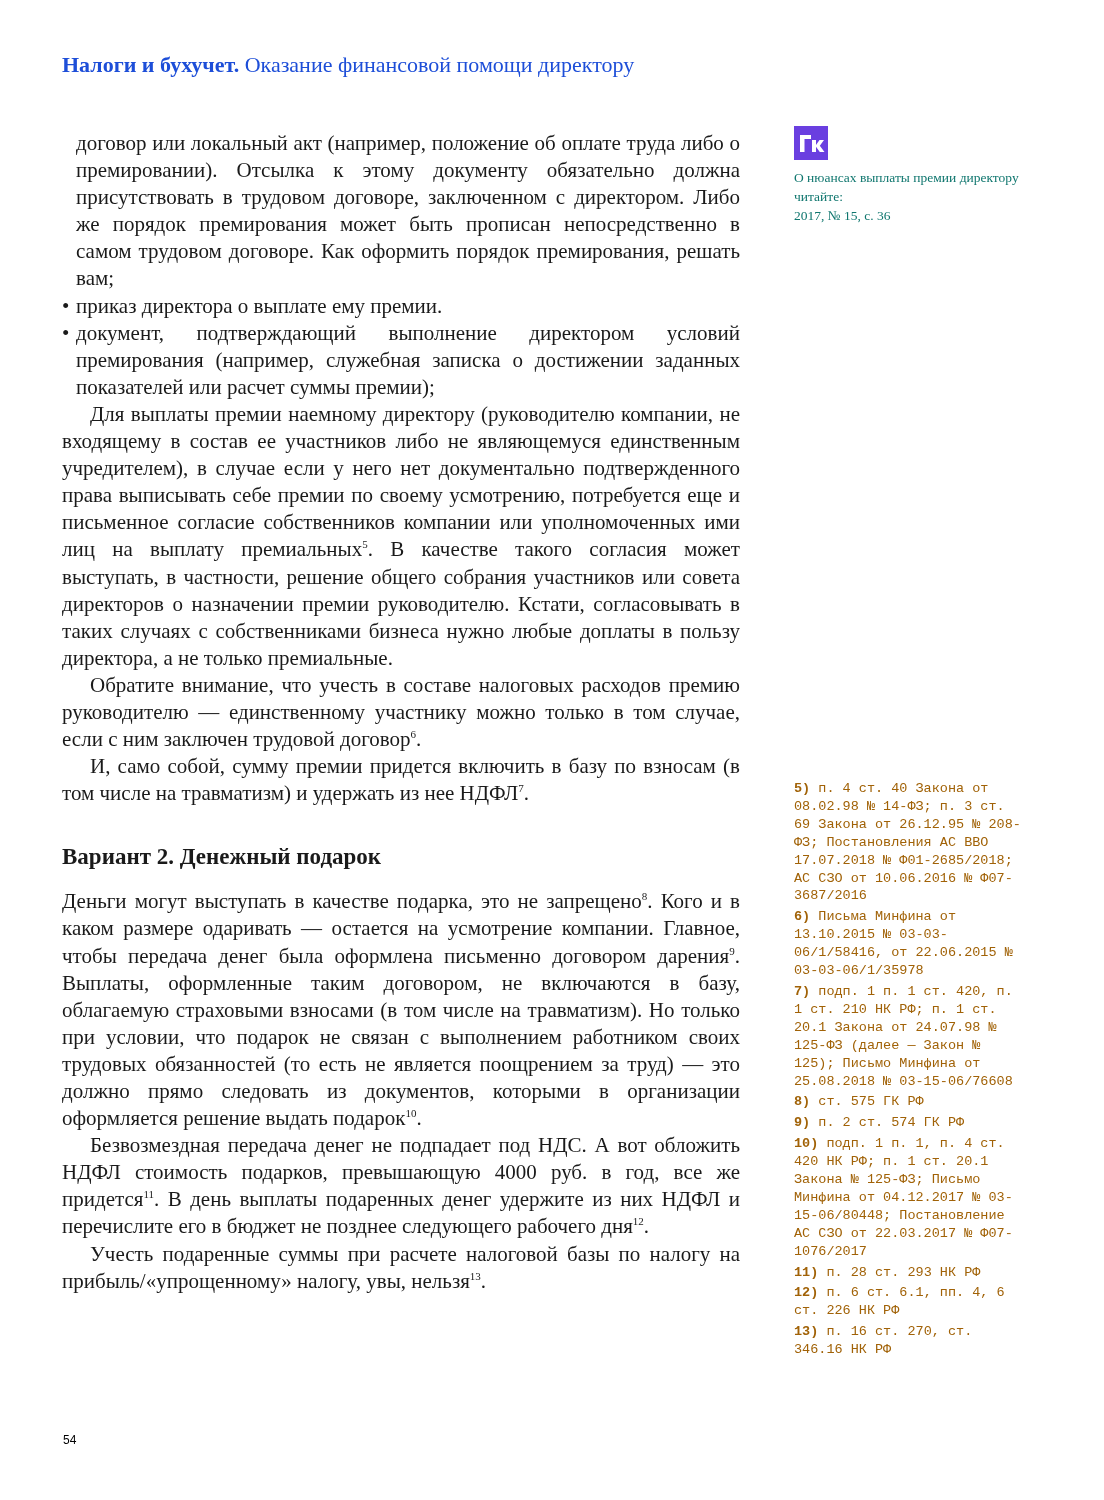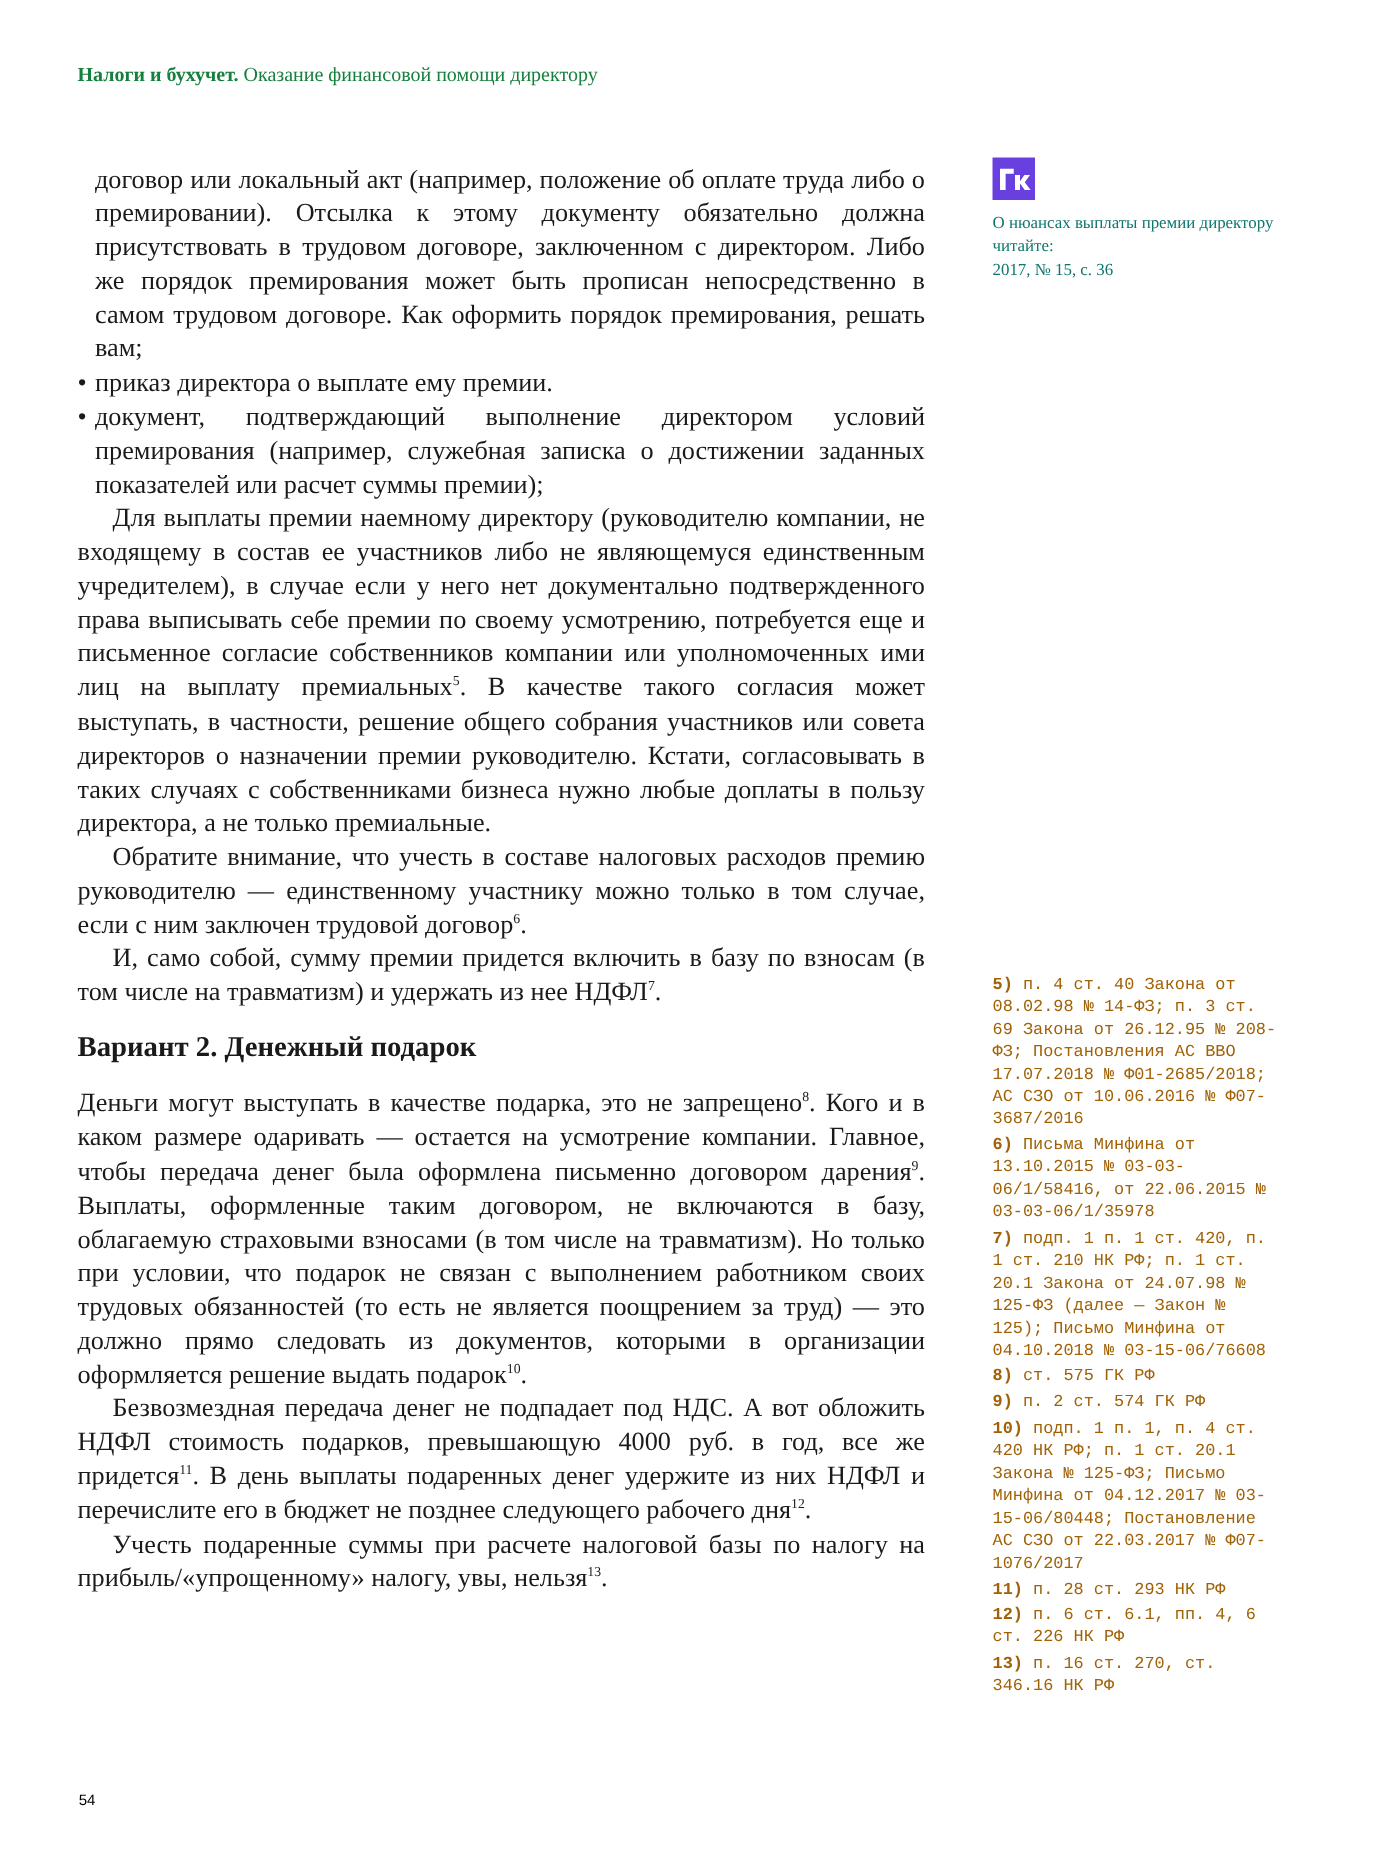--- a/index.html
+++ b/index.html
@@ -1,26 +1,26 @@
 <!DOCTYPE html>
 <html><head>
 <meta charset="utf-8">
 <style>
   html, body { margin: 0; padding: 0; background: #ffffff; }
   body { width: 1104px; height: 1500px; position: relative; overflow: hidden; color: #1a1a1a; }
-  .header { position: absolute; left: 62px; top: 52px; font-family: "Liberation Serif", serif; font-size: 16px; color: #15803d; white-space: nowrap; }
+  .header { position: absolute; left: 62px; top: 52px; font-family: "Liberation Serif", serif; font-size: 22px; color: #1d4ed8; white-space: nowrap; }
   .header .bold { font-weight: bold; }
   .main { position: absolute; left: 62px; top: 130px; width: 678px; font-family: "Liberation Serif", serif; font-size: 21px; line-height: 27.1px; color: #1a1a1a; }
   .main p { margin: 0; text-align: justify; }
   .main p.indent { text-indent: 28px; }
   .main p.cont { padding-left: 14px; }
   .main .bullet { position: relative; padding-left: 14px; margin: 0; text-align: justify; }
   .main .bullet::before { content: "•"; position: absolute; left: 0; top: 0; }
   .main sup { font-size: 11px; line-height: 0; vertical-align: 8px; }
-  .main h2 { margin: 16px 0 16px 0; font-family: "Liberation Serif", serif; font-size: 23px; font-weight: bold; line-height: 30px; }
+  .main h2 { margin: 35px 0 16px 0; font-family: "Liberation Serif", serif; font-size: 23px; font-weight: bold; line-height: 30px; }
   .side-ref { position: absolute; left: 794px; top: 126px; width: 230px; font-family: "Liberation Serif", serif; font-size: 13.5px; line-height: 19px; color: #0f766e; }
   .gk-logo { width: 34px; height: 34px; background: #6a3fe0; position: relative; margin-bottom: 8px; }
   .gk-logo svg { position: absolute; left: 0; top: 0; }
   .side-ref .src { font-weight: normal; }
   .footnotes { position: absolute; left: 794px; top: 780px; width: 230px; font-family: Liberation Mono, monospace; font-size: 13.5px; line-height: 17.9px; color: #a16207; }
   .footnotes .fn { margin: 0 0 3px 0; }
   .footnotes .num { font-weight: bold; }
   .page-number { position: absolute; left: 63px; top: 1433px; font-family: Liberation Sans, sans-serif; font-size: 12px; color: #000000; }
 </style>
 </head>
@@ -58,21 +58,21 @@
       <path d="M18 14 H22 V19 L25.5 14 H30 L25.8 19.8 L30.5 26 H25.8 L22 20.8 V26 H18 Z" fill="#ffffff"></path>
     </svg>
   </div>
   <div>О нюансах выплаты премии директору читайте:</div>
   <div class="src">2017, № 15, с. 36</div>
 </div>
 
 <div class="footnotes">
   <div class="fn"><span class="num">5)</span><span> п. 4 ст. 40 Закона от 08.02.98 № 14-ФЗ; п. 3 ст. 69 Закона от 26.12.95 № 208-ФЗ; Постановления АС ВВО 17.07.2018 № Ф01-2685/2018; АС СЗО от 10.06.2016 № Ф07-3687/2016</span></div>
   <div class="fn"><span class="num">6)</span><span> Письма Минфина от 13.10.2015 № 03-03-06/1/58416, от 22.06.2015 № 03-03-06/1/35978</span></div>
-  <div class="fn"><span class="num">7)</span><span> подп. 1 п. 1 ст. 420, п. 1 ст. 210 НК РФ; п. 1 ст. 20.1 Закона от 24.07.98 № 125-ФЗ (далее — Закон № 125); Письмо Минфина от 04.10.2018 № 03-15-06/76608</span></div>
+  <div class="fn"><span class="num">7)</span><span> подп. 1 п. 1 ст. 420, п. 1 ст. 210 НК РФ; п. 1 ст. 20.1 Закона от 24.07.98 № 125-ФЗ (далее — Закон № 125); Письмо Минфина от 25.08.2018 № 03-15-06/76608</span></div>
   <div class="fn"><span class="num">8)</span><span> ст. 575 ГК РФ</span></div>
   <div class="fn"><span class="num">9)</span><span> п. 2 ст. 574 ГК РФ</span></div>
   <div class="fn"><span class="num">10)</span><span> подп. 1 п. 1, п. 4 ст. 420 НК РФ; п. 1 ст. 20.1 Закона № 125-ФЗ; Письмо Минфина от 04.12.2017 № 03-15-06/80448; Постановление АС СЗО от 22.03.2017 № Ф07-1076/2017</span></div>
   <div class="fn"><span class="num">11)</span><span> п. 28 ст. 293 НК РФ</span></div>
   <div class="fn"><span class="num">12)</span><span> п. 6 ст. 6.1, пп. 4, 6 ст. 226 НК РФ</span></div>
   <div class="fn"><span class="num">13)</span><span> п. 16 ст. 270, ст. 346.16 НК РФ</span></div>
 </div>
 
 <div class="page-number">54</div>
 

